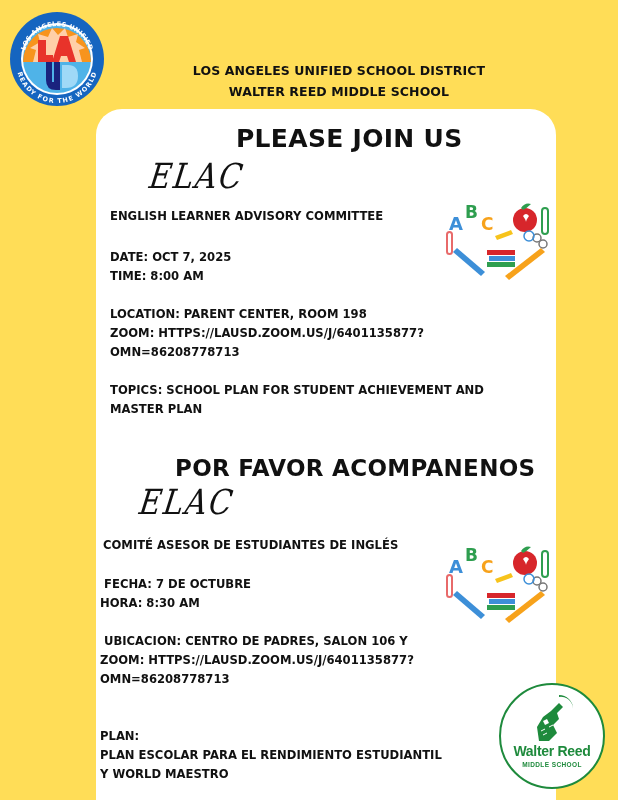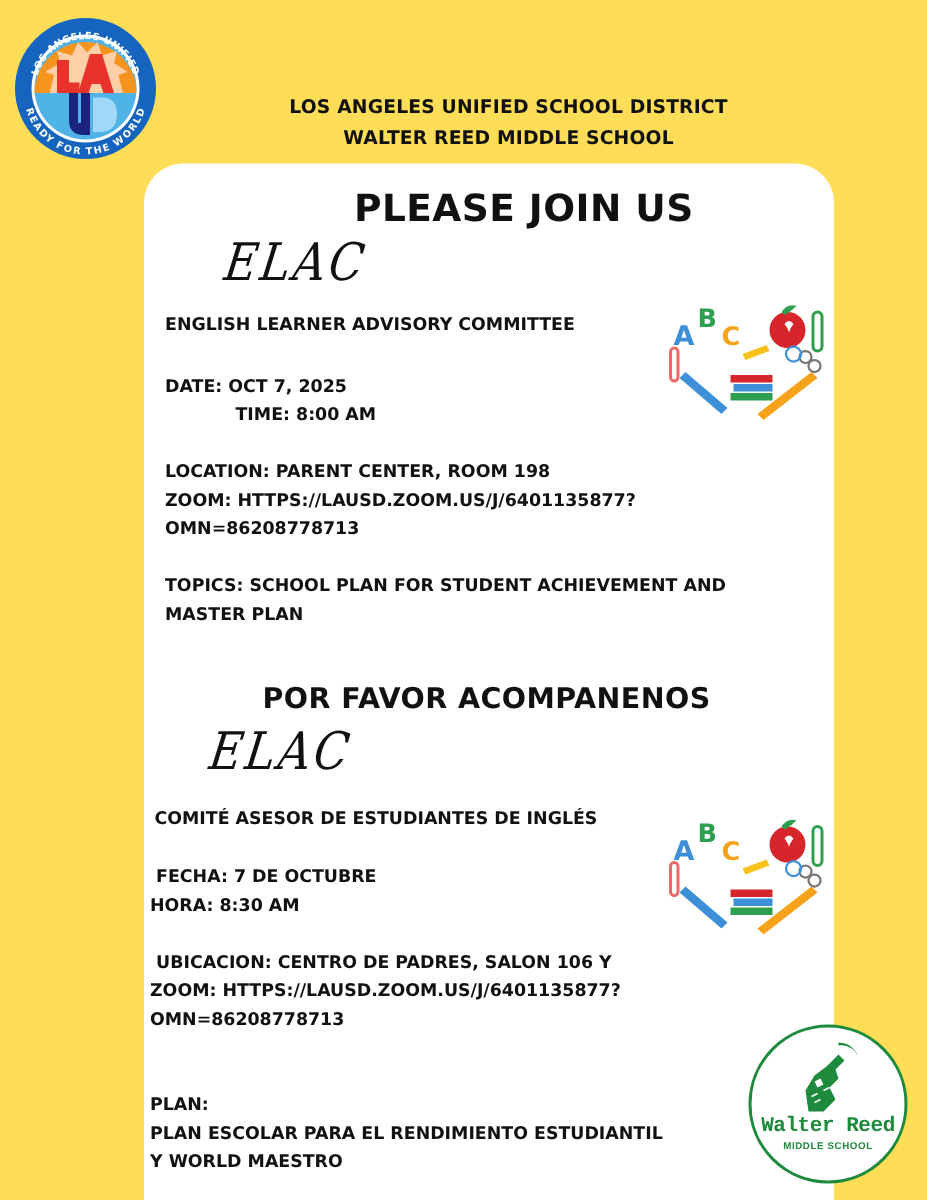--- a/index.html
+++ b/index.html
@@ -20,21 +20,21 @@
       background: #ffffff; border-radius: 26px 26px 0 0;
     }
     .title-big { font-size: 25px; letter-spacing: 0.3px; }
     .script {
       font-family: "DejaVu Serif", serif; font-style: italic; font-weight: normal;
       font-size: 30px; color: #111; letter-spacing: 2px; transform: skewX(-8deg) scaleY(1.15);
     }
     .body-text { font-size: 11.6px; line-height: 19px; }
     .heart { width: 108px; height: 80px; }
     .wr-logo { left: 499px; top: 683px; width: 106px; height: 106px; border-radius: 50%; background: #fff; border: 2px solid #1e8a3c; box-sizing: border-box; }
-    .wr-name { position: absolute; left: 0; width: 100%; top: 58px; text-align: center; color: #1e8a3c; font-family: Liberation Mono, monospace; font-weight: bold; font-size: 14px; letter-spacing: -0.3px; }
+    .wr-name { position: absolute; left: 0; width: 100%; top: 58px; text-align: center; color: #1e8a3c; font-family: Liberation Sans, sans-serif; font-weight: bold; font-size: 14px; letter-spacing: -0.3px; }
     .wr-sub { position: absolute; left: 0; width: 100%; top: 76px; text-align: center; color: #1e8a3c; font-family: "Liberation Sans", sans-serif; font-weight: bold; font-size: 6.5px; letter-spacing: 0.4px; }
   </style>
 </head>
 <body>
 
 <div class="abs district-logo">
   <svg width="98" height="98" viewBox="0 0 98 98">
     <defs>
       <path id="arcTop" d="M 16 49 A 33 33 0 0 1 82 49"></path>
       <path id="arcBot" d="M 14 52 A 35 35 0 0 0 84 52"></path>
@@ -82,28 +82,28 @@
     <path d="M8 52 L36 76 L40 72 L12 48 Z" fill="#3d8fd8"></path>
     <path d="M60 76 L96 48 L100 52 L64 80 Z" fill="#f7a21b"></path>
     <circle cx="92" cy="38" r="4" fill="none" stroke="#777" stroke-width="1.5"></circle>
     <circle cx="98" cy="44" r="4" fill="none" stroke="#777" stroke-width="1.5"></circle>
     <path d="M50 36 L66 30 L68 34 L52 40 Z" fill="#f7c31b"></path>
     <circle cx="84" cy="36" r="5" fill="none" stroke="#3d8fd8" stroke-width="1.5"></circle>
   </svg>
 </div>
 
 <div class="abs heavy body-text" style="left:110px; top:248px;">DATE:  OCT 7, 2025</div>
-<div class="abs heavy body-text" style="left:110px; top:267px;margin-left:47px;">TIME: 8:00 AM</div>
+<div class="abs heavy body-text" style="left:110px; top:267px;">TIME: 8:00 AM</div>
 <div class="abs heavy body-text" style="left:110px; top:305px;">LOCATION: PARENT CENTER, ROOM 198</div>
 <div class="abs heavy body-text" style="left:110px; top:324px;">ZOOM:  HTTPS://LAUSD.ZOOM.US/J/6401135877?</div>
 <div class="abs heavy body-text" style="left:110px; top:343px;">OMN=86208778713</div>
 <div class="abs heavy body-text" style="left:110px; top:381px;">TOPICS:  SCHOOL PLAN FOR STUDENT ACHIEVEMENT AND</div>
 <div class="abs heavy body-text" style="left:110px; top:400px;">MASTER PLAN</div>
 
-<div class="abs heavy title-big" style="left:175px; top:455px; font-size:19px;">POR FAVOR ACOMPANENOS</div>
+<div class="abs heavy title-big" style="left:175px; top:455px; font-size:23px;">POR FAVOR ACOMPANENOS</div>
 <div class="abs script" style="left:140px; top:484px;">ELAC</div>
 <div class="abs heavy body-text" style="left:103px; top:536px;">COMITÉ ASESOR DE ESTUDIANTES DE INGLÉS</div>
 
 <div class="abs heart" style="left:445px; top:543px;">
   <svg width="108" height="80" viewBox="0 0 108 80">
     <text x="4" y="30" font-size="18" font-weight="bold" fill="#3d8fd8" font-family="DejaVu Sans, sans-serif">A</text>
     <text x="20" y="18" font-size="17" font-weight="bold" fill="#2e9e4f" font-family="DejaVu Sans, sans-serif">B</text>
     <text x="36" y="30" font-size="17" font-weight="bold" fill="#f7a21b" font-family="DejaVu Sans, sans-serif">C</text>
     <circle cx="80" cy="20" r="12" fill="#d7262b"></circle>
     <path d="M76 8 Q80 2 86 4 Q82 8 78 10 Z" fill="#2e9e4f"></path>

